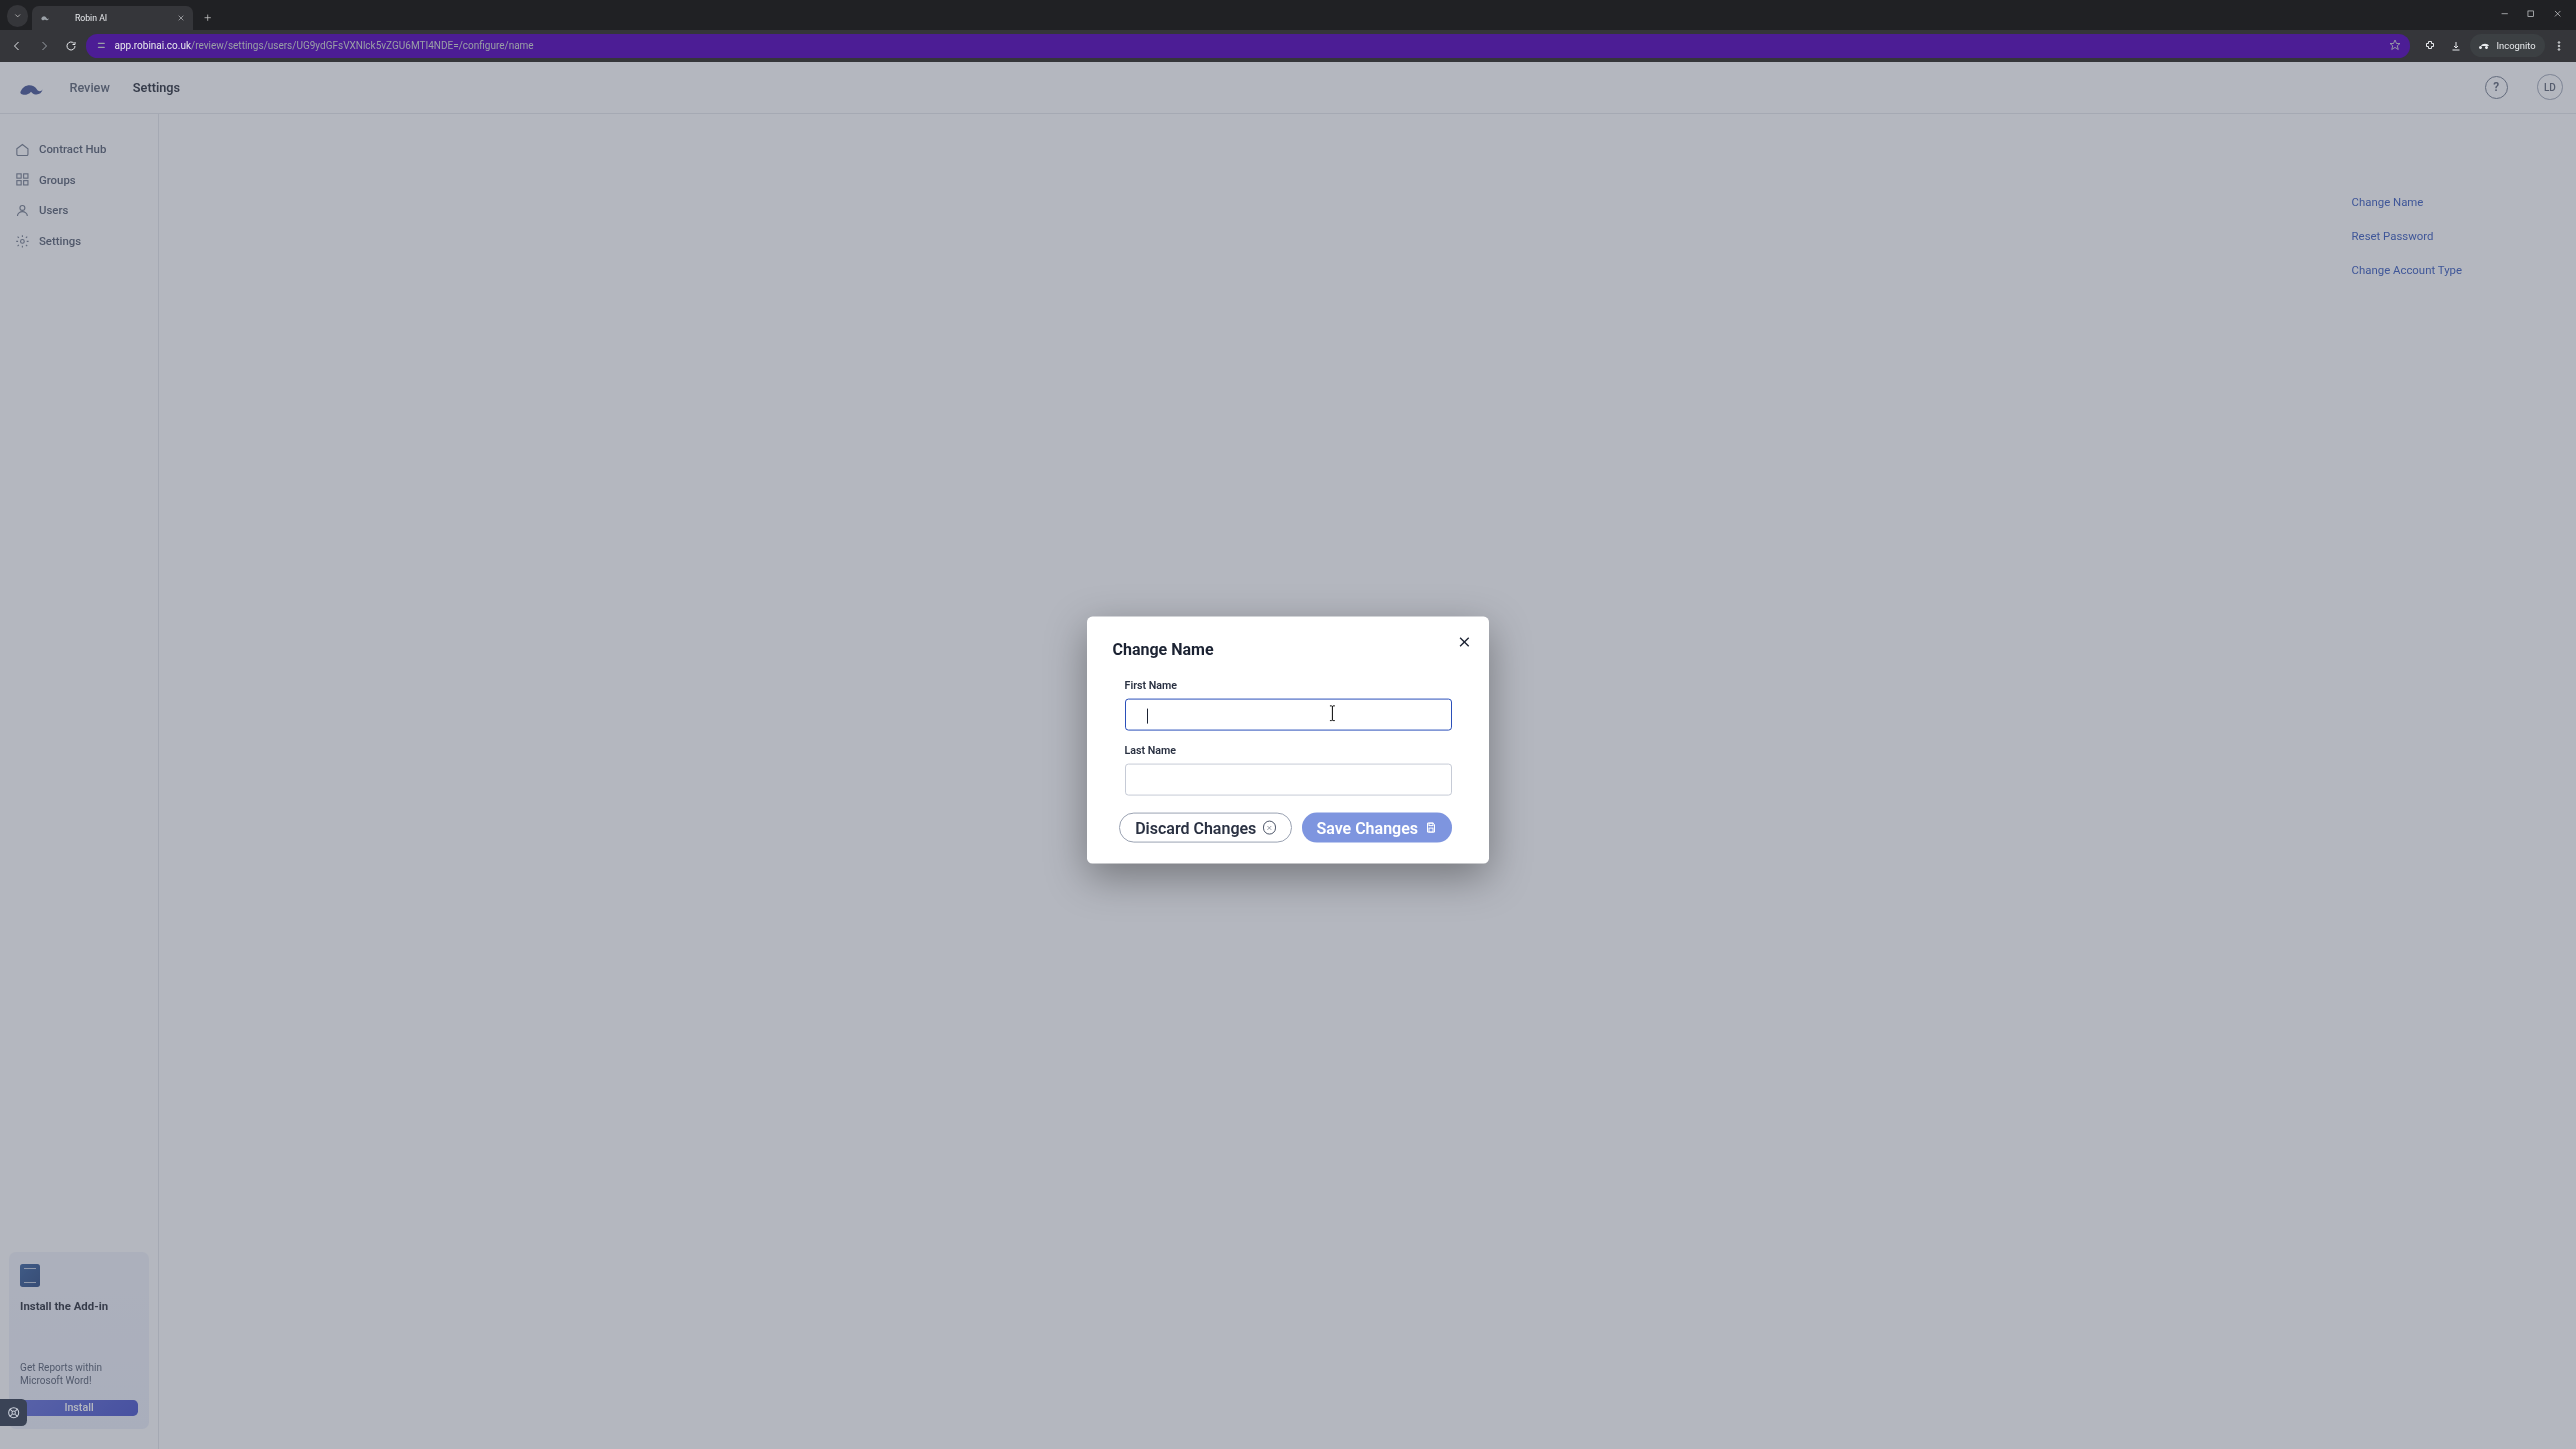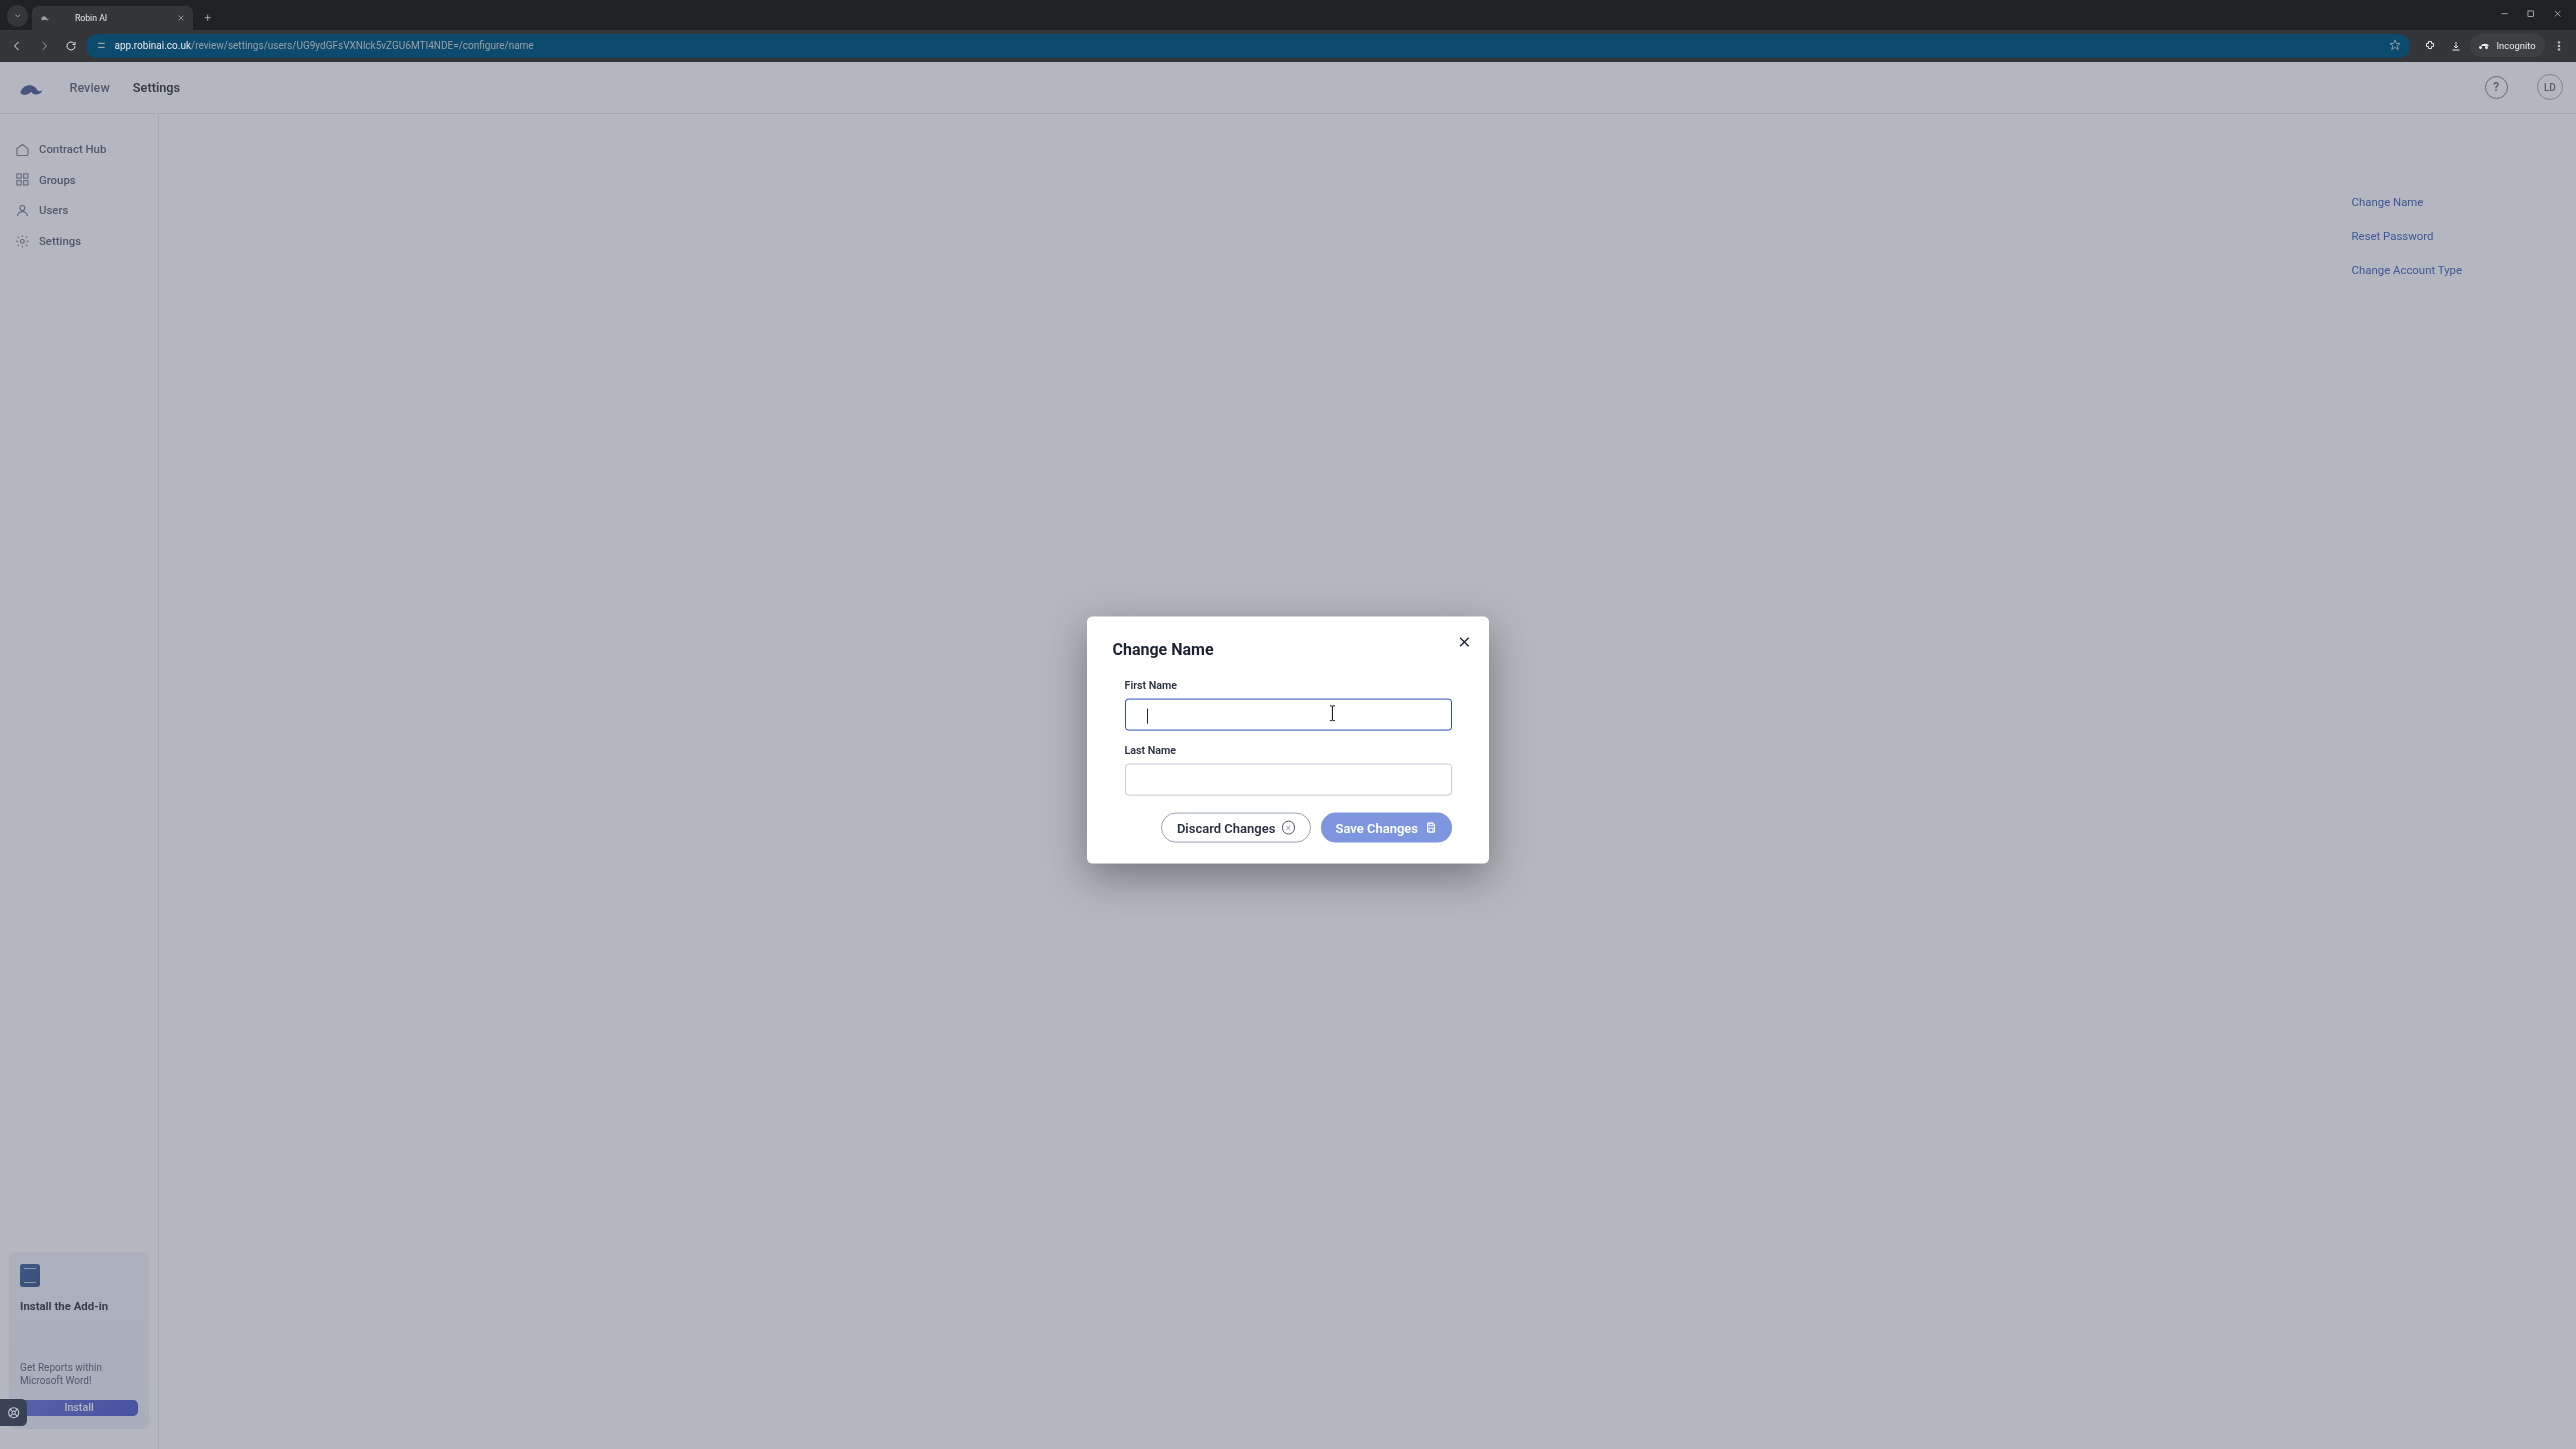--- a/index.html
+++ b/index.html
@@ -18,21 +18,21 @@
   .tab .close svg{width:8px;height:8px;stroke:#e8eaed;stroke-width:2;}
   .newtab { width:19px;height:19px;margin:0 0 2.7px 5.4px;display:flex;align-items:center;justify-content:center;border-radius:50%; }
   .newtab svg{width:9.4px;height:9.4px;stroke:#c7c7c7;stroke-width:2;}
   .win-controls{ position:absolute; right:0; top:0; height:29.5px; display:flex; align-items:center; gap:17.4px; padding:0 13.4px;}
   .win-controls svg{width:9.4px;height:9.4px;stroke:#e8eaed;stroke-width:1.6;fill:none;}
 
   .toolbar { height: 32px; background: #35363a; display:flex; align-items:center; padding:0 5.4px; gap:4px; }
   .tbtn{ width:23px;height:23px;display:flex;align-items:center;justify-content:center;border-radius:50%; }
   .tbtn svg{width:12px;height:12px;stroke:#9aa0a6;stroke-width:2;fill:none;}
   .tbtn.enabled svg{stroke:#e8eaed;}
-  .omnibox{ flex:1; height:24px; background:#0c4a6e; border-radius:11.4px; display:flex; align-items:center; padding:0 9.4px; gap:8px; color:#e8eaed; font-size:10px;}
+  .omnibox{ flex:1; height:24px; background:#4c1d95; border-radius:11.4px; display:flex; align-items:center; padding:0 9.4px; gap:8px; color:#e8eaed; font-size:10px;}
   .omnibox .site-chip{display:flex;align-items:center;}
   .omnibox .site-chip svg{width:10.7px;height:10.7px;fill:#9aa0a6;}
   .omnibox .url{flex:1;color:#e8eaed; white-space:nowrap; overflow:hidden;}
   .omnibox .url .dim{color:#9aa0a6;}
   .omnibox .star svg{width:12px;height:12px;stroke:#9aa0a6;stroke-width:1.8;fill:none;}
   .right-icons{display:flex;align-items:center;gap:2.7px;padding-left:4px;}
   .incog{ height:23px; border-radius:11.4px; background:#3c4043; color:#e8eaed; font-size:9.4px; display:flex; align-items:center; gap:5.4px; padding:0 9.4px;}
   .incog svg{width:12px;height:12px;fill:#e8eaed;}
 
   
@@ -70,21 +70,21 @@
   
   .modal{ position:absolute; left:50%; top:50%; transform:translate(-50%,-56%); width:402px; background:#fff; border-radius:5.4px; box-shadow:0 13.4px 40px rgba(0,0,0,.35); padding:23px 25.5px 21.5px; z-index:5; }
   .modal h2{ font-size:16px; font-weight:700; color:#1b2232; margin-bottom:20px;}
   .modal .close{ position:absolute; right:17.4px; top:17.4px; cursor:pointer;}
   .modal .close svg{width:14.8px;height:14.8px;stroke:#1b2232;stroke-width:2.2;}
   .field{ margin: 0 12px 13.4px; }
   .field label{ display:block; font-size:10.7px; font-weight:600; color:#2a3142; margin-bottom:6.7px;}
   .field input{ width:100%; height:32px; border:1px solid #c6cbd6; border-radius:3.4px; padding:0 9.4px; font-size:10.7px; outline:none;}
   .field input.focused{ border:1.3px solid #2a4fb9; }
   .actions{ display:flex; justify-content:flex-end; gap:9.4px; margin-top:17.4px; padding-right:12px;}
-  .btn{ height:29.5px; border-radius:14.8px; font-size:13px; font-weight:600; display:flex; align-items:center; gap:6.7px; padding:0 14.8px; cursor:pointer;}
+  .btn{ height:29.5px; border-radius:14.8px; font-size:16px; font-weight:600; display:flex; align-items:center; gap:6.7px; padding:0 14.8px; cursor:pointer;}
   .btn.secondary{ background:#fff; border:1px solid #9aa2b2; color:#2a3142;}
   .btn.secondary .ic{ width:13.4px;height:13.4px;border:1.1px solid #4a5366;border-radius:50%;display:flex;align-items:center;justify-content:center;}
   .btn.secondary .ic svg{width:6.7px;height:6.7px;stroke:#4a5366;stroke-width:2;}
   .btn.primary{ background:#7e95df; border:none; color:#fff;}
   .btn.primary svg{width:12px;height:12px;stroke:#fff;stroke-width:2;fill:none;}
 
   
   .fab{ position:absolute; left:0; bottom:23px; width:27px; height:27px; border-radius:0 5.4px 5.4px 0; background:#3a4356; display:flex; align-items:center; justify-content:center; z-index:6;}
   .fab svg{width:13.4px;height:13.4px;stroke:#cfd4df;stroke-width:1.8;fill:none;}
 

